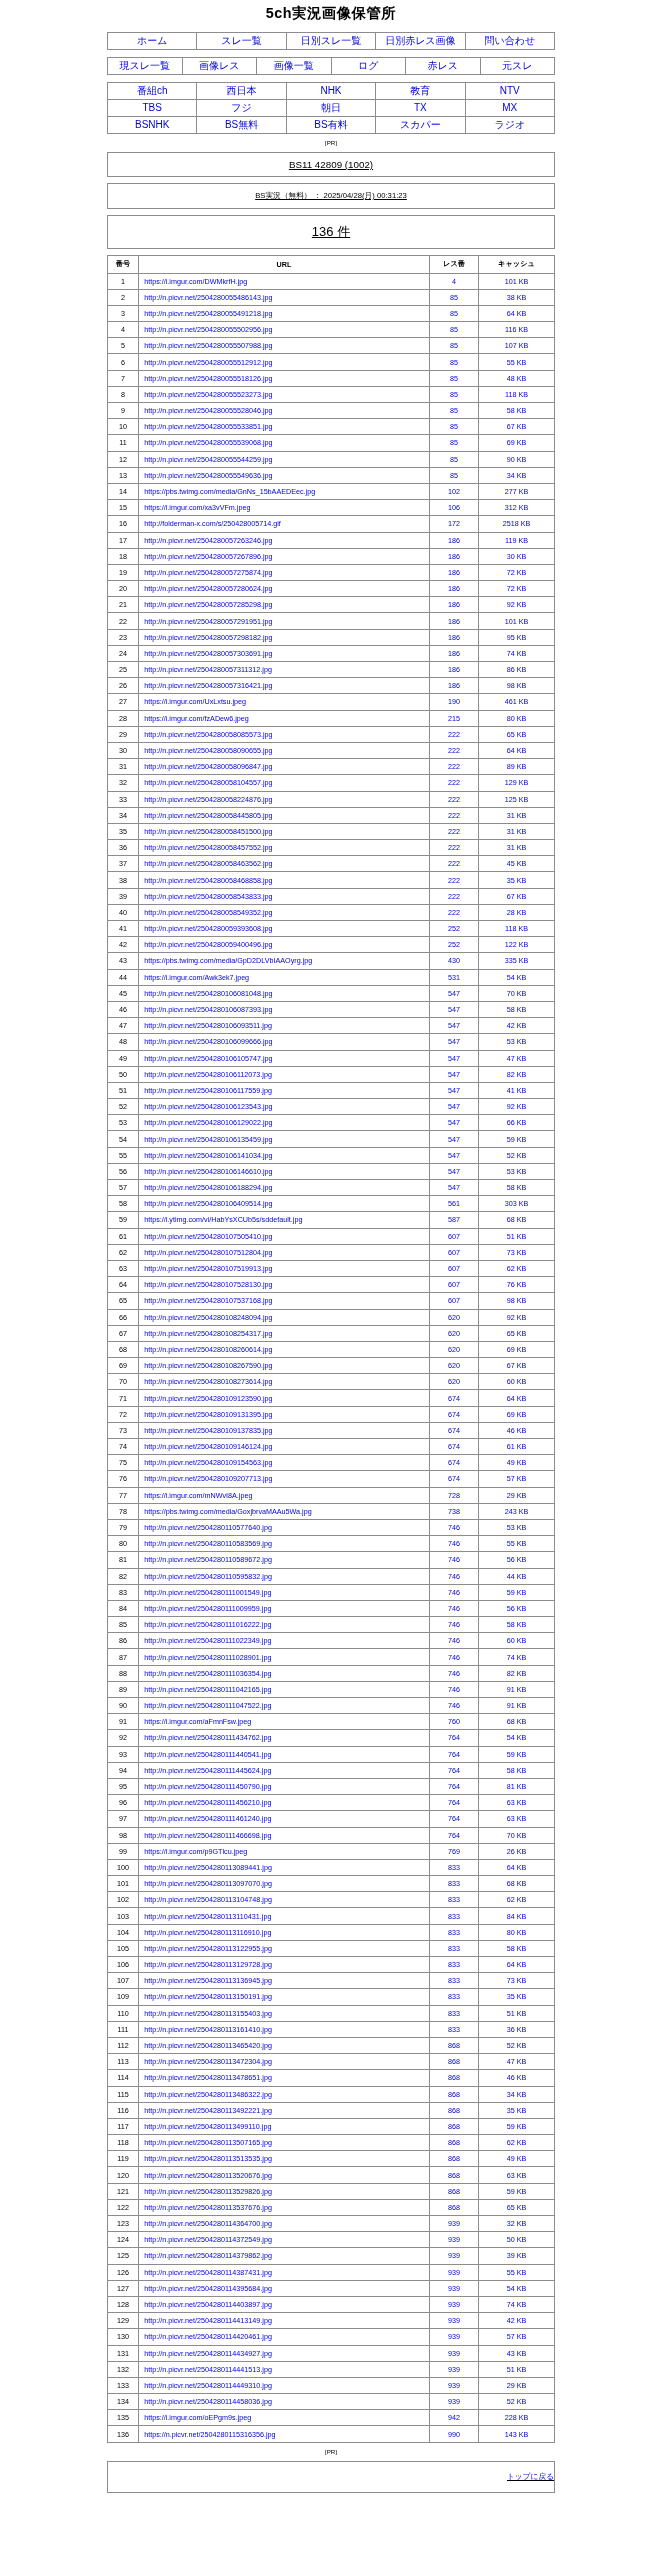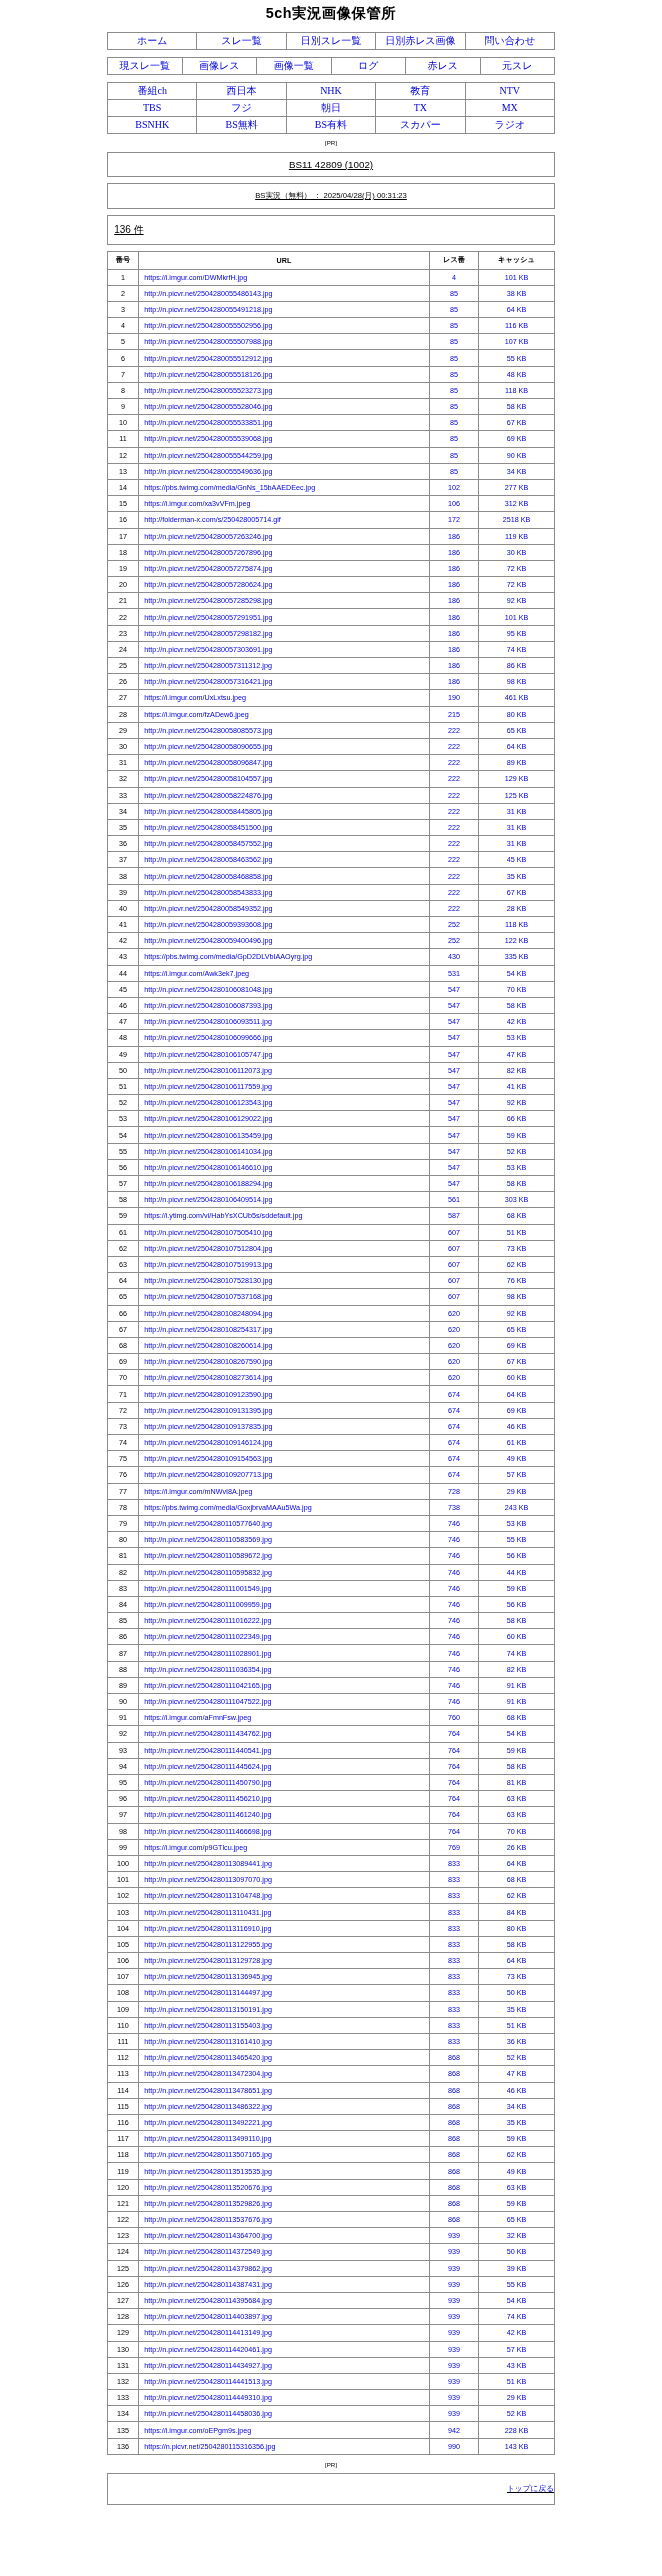--- a/index.html
+++ b/index.html
@@ -8,27 +8,27 @@
   }
   html,body{margin:0;padding:0;background:#ffffff;color:#000;
     font-family:"Liberation Sans","DejaVu Sans",sans-serif;}
   .wrap{width:448px;margin:0 auto;}
   h1.page-title{text-align:center;font-size:14.4px;font-weight:700;
     margin:4.1px 0 9.3px 0;letter-spacing:0.5px;}
   table.nav{width:100%;border-collapse:collapse;table-layout:fixed;
     margin:0 0 6.7px 0;}
   table.nav td{border:0.5px solid var(--border);height:16px;text-align:center;
     font-size:10px;padding:0;}
-  table.nav.channels{margin-bottom:0;font-family:Liberation Serif, serif;}
+  table.nav.channels{margin-bottom:0;}
   .lnk{color:var(--link);text-decoration:none;cursor:pointer;}
   .prline{text-align:center;font-size:6.2px;color:#000;margin:5.7px 0;}
   .box{border:0.5px solid var(--border);margin:0 0 6.7px 0;background:#fff;text-decoration:underline;}
   .title-box{text-align:center;font-size:9.8px;padding:5.7px 0;}
   .info-box{text-align:center;font-size:7.7px;padding:6.7px 0;}
-  .count-box{text-align:left;font-size:10px;padding:6.7px 6.2px;}
+  .count-box{text-align:center;font-size:13px;padding:6.7px 6.2px;}
   table.main{width:100%;border-collapse:collapse;margin:0;}
   table.main th{border:0.5px solid var(--border);font-size:7.2px;font-weight:700;
     text-align:center;padding:3.1px 3.1px;}
   table.main td{border:0.5px solid var(--border);font-size:7.2px;padding:3.1px 5.2px;}
   td.c-no{text-align:center;color:#000;}
   td.c-url{text-align:left;overflow:hidden;white-space:nowrap;}
   td.c-res,td.c-cache{text-align:center;}
   .back-box{text-align:right;font-size:7.7px;padding:10px 0;margin-bottom:13.4px;}
 </style>
 </head>
@@ -749,26 +749,20 @@
           <td class="c-res"><a class="lnk">833</a></td>
           <td class="c-cache"><a class="lnk">64 KB</a></td>
         </tr>
         <tr>
           <td class="c-no">107</td>
           <td class="c-url"><a class="lnk">http://n.picvr.net/2504280113136945.jpg</a></td>
           <td class="c-res"><a class="lnk">833</a></td>
           <td class="c-cache"><a class="lnk">73 KB</a></td>
         </tr>
         <tr>
-          <td class="c-no">108</td>
-          <td class="c-url"><a class="lnk">http://n.picvr.net/2504280113144497.jpg</a></td>
-          <td class="c-res"><a class="lnk">833</a></td>
-          <td class="c-cache"><a class="lnk">50 KB</a></td>
-        </tr>
-        <tr>
           <td class="c-no">109</td>
           <td class="c-url"><a class="lnk">http://n.picvr.net/2504280113150191.jpg</a></td>
           <td class="c-res"><a class="lnk">833</a></td>
           <td class="c-cache"><a class="lnk">35 KB</a></td>
         </tr>
         <tr>
           <td class="c-no">110</td>
           <td class="c-url"><a class="lnk">http://n.picvr.net/2504280113155403.jpg</a></td>
           <td class="c-res"><a class="lnk">833</a></td>
           <td class="c-cache"><a class="lnk">51 KB</a></td>

